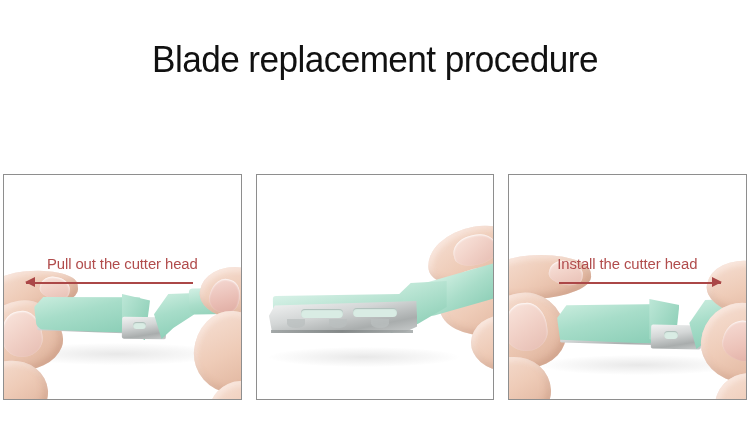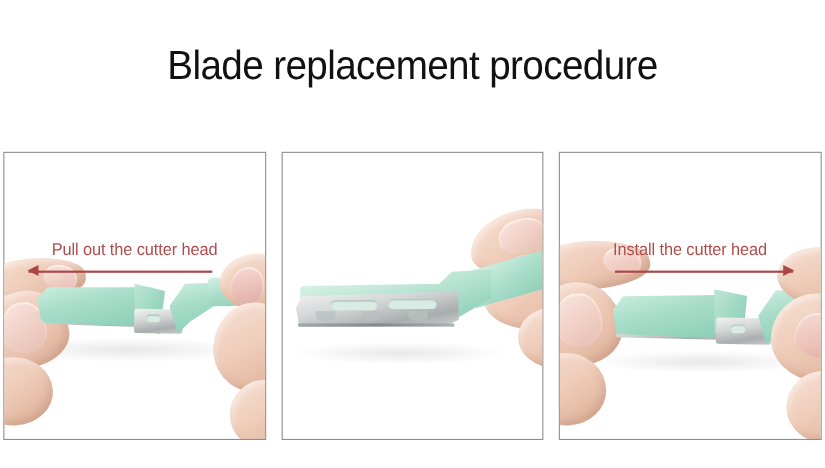--- a/index.html
+++ b/index.html
@@ -44,20 +44,21 @@
     display: flex;
     gap: 14px;
   }
   .panel {
     position: relative;
     flex: 1 1 0;
     background: #ffffff;
     border: 1px solid #8e8e8e;
     overflow: hidden;
     box-sizing: border-box;
+    margin-top: 36px;
   }
 
   
   .caption {
     position: absolute;
     left: 0;
     right: 0;
     top: 80px;
     text-align: center;
     font-family: "Liberation Sans", sans-serif;

